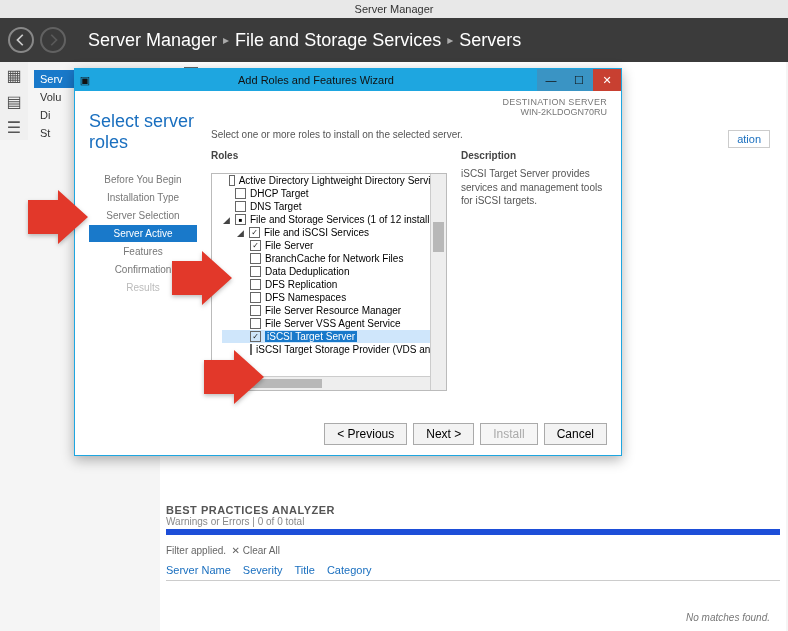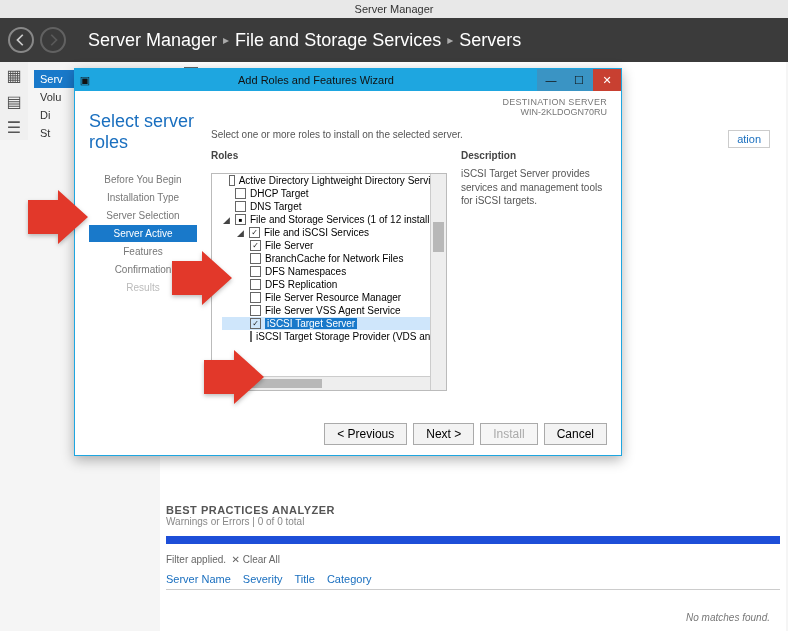--- a/index.html
+++ b/index.html
@@ -29,21 +29,21 @@
 .content { position: absolute; left: 160px; right: 2px; top: 62px; bottom: 0; background: #fff; }
 .servers-hdr { position: absolute; left: 24px; top: 4px; font-size: 11px; font-weight: bold; letter-spacing: 1px; color: #666; display:flex; align-items:center; gap:8px;}
 .servers-hdr .bars { display:flex; flex-direction:column; gap:2px;}
 .servers-hdr .bars span{ display:block; width:14px; height:2px; background:#666;}
 
 .ation-btn { position: absolute; right: 16px; top: 68px; font-size: 11px; color: #1a6fbf; border:1px solid #ccc; padding:2px 8px;}
 
 
 .bpa { position: absolute; left: 6px; right: 6px; top: 442px; }
 .bpa h4 { font-size: 11px; font-weight: bold; letter-spacing: .5px; color: #555;}
-.bpa .sub { font-size: 10px; color: #888; border-bottom: 8px solid #1d4ed8; padding-bottom: 9px;}
+.bpa .sub { font-size: 10px; color: #888; border-bottom: 6px solid #1d4ed8; padding-bottom: 2px;}
 .filterrow { display:flex; align-items:center; gap:8px; margin-top:10px;}
 .filterrow input { width: 160px; height: 24px; border:1px solid #bbb; font-style:italic; font-size:11px; padding:0 6px; color:#888;}
 .filterrow .sbtn { width:28px; height:24px; border:1px solid #bbb; display:inline-flex; align-items:center; justify-content:center;}
 .pill { border:1px solid #bbb; height:24px; padding:0 6px; display:inline-flex; align-items:center; gap:4px; font-size:11px;}
 .applied { font-size: 10px; color:#666; margin-top:10px;}
 .tabs { display:flex; gap:12px; margin-top:8px; font-size:11px; color:#1a6fbf; border-bottom:1px solid #ccc; padding-bottom:4px;}
 .nomatch { position:absolute; right: 16px; bottom: 8px; font-size: 10px; font-style: italic; color:#777;}
 
 
 .wizard { position: absolute; left: 74px; top: 68px; width: 548px; height: 388px; background: #fff; border: 1px solid #1ea6e0; box-shadow: 0 4px 12px rgba(0,0,0,.3); }
@@ -222,25 +222,29 @@
               <li style="padding-left:28px">
                   <span class="cb chk"></span>
                   <span>File Server</span>
                 </li>
               <li style="padding-left:28px">
                   <span class="cb"></span>
                   <span>BranchCache for Network Files</span>
                 </li>
               <li style="padding-left:28px">
                   <span class="cb"></span>
+                  <span>Data Deduplication</span>
+                </li>
+              <li style="padding-left:28px">
+                  <span class="cb"></span>
+                  <span>DFS Replication</span>
+                </li>
+              <li style="padding-left:28px">
+                  <span class="cb"></span>
                   <span>DFS Namespaces</span>
-                </li>
-              <li style="padding-left:28px">
-                  <span class="cb"></span>
-                  <span>DFS Replication</span>
                 </li>
               <li style="padding-left:28px">
                   <span class="cb"></span>
                   <span>File Server Resource Manager</span>
                 </li>
               <li style="padding-left:28px">
                   <span class="cb"></span>
                   <span>File Server VSS Agent Service</span>
                 </li>
               <li style="padding-left:28px" class="sel">

